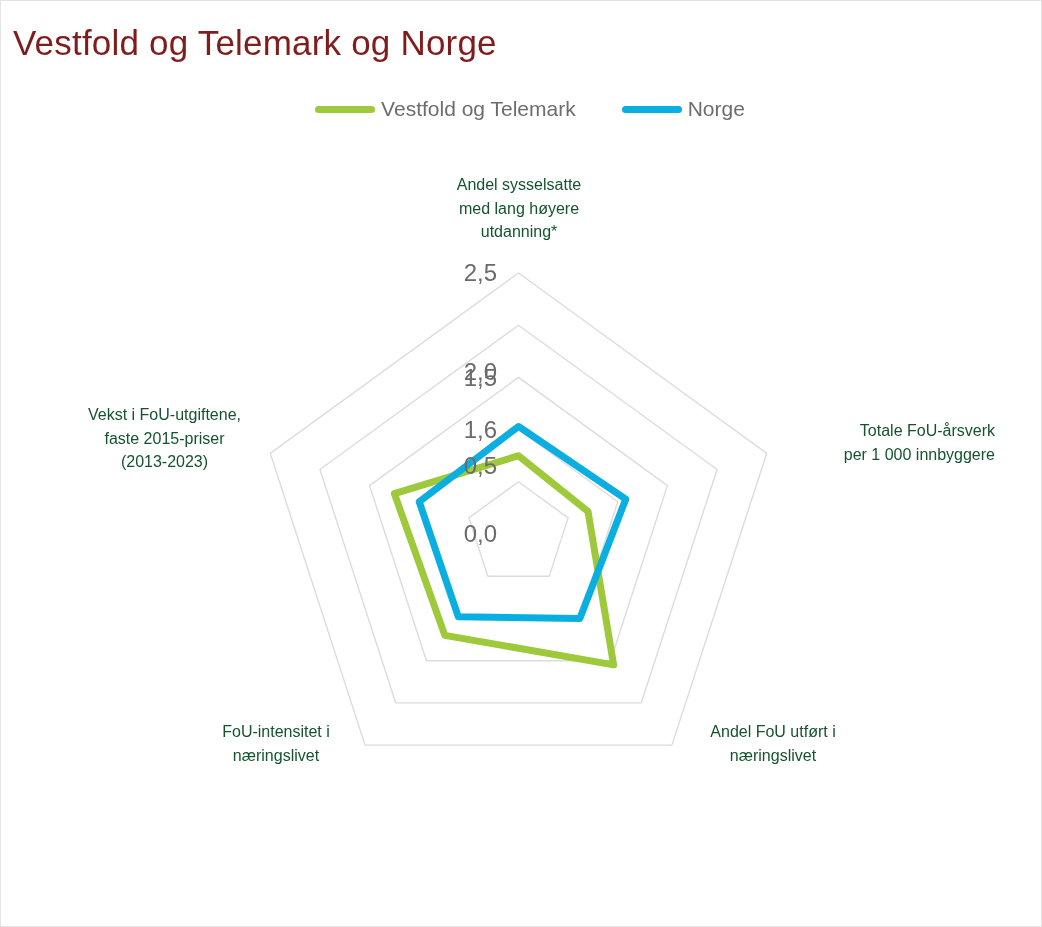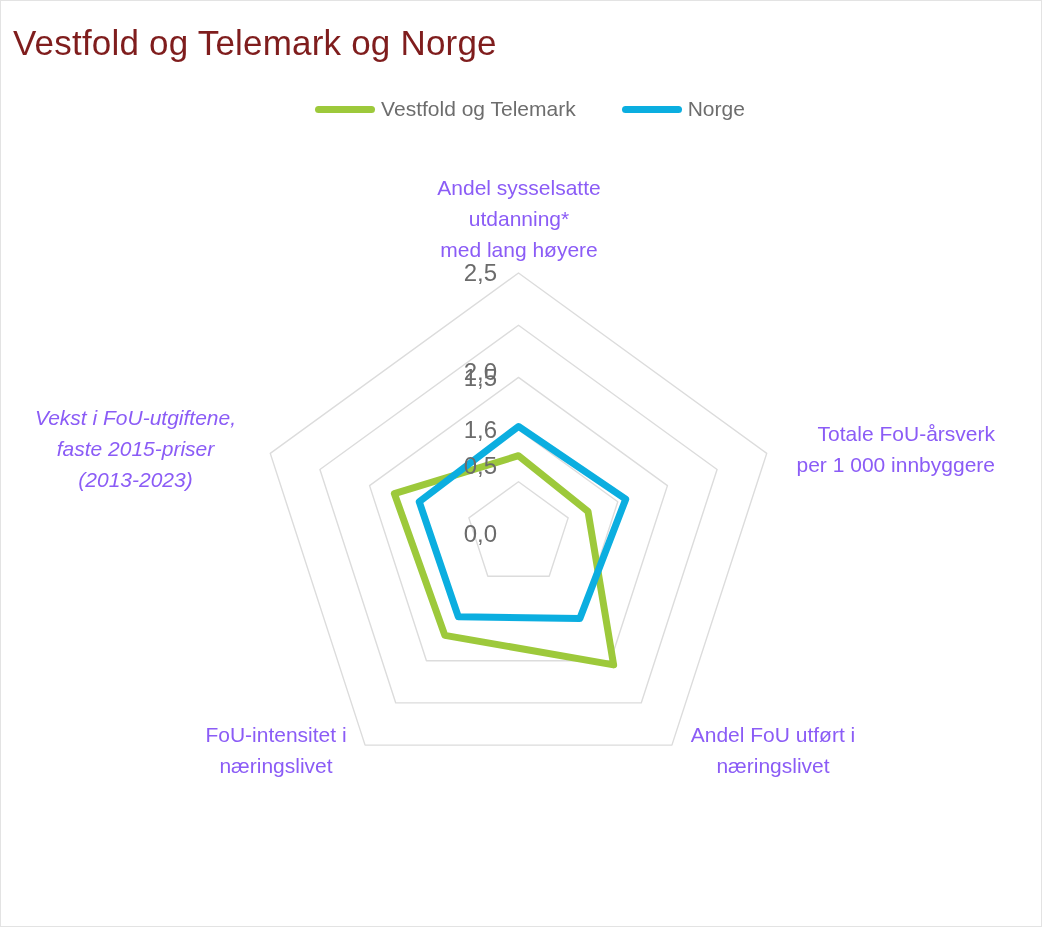--- a/index.html
+++ b/index.html
@@ -58,22 +58,22 @@
     color: #6d6d6d;
     white-space: nowrap;
   }
   #radar-svg {
     position: absolute;
     left: 0;
     top: 0;
   }
   .axis-label {
     position: absolute;
-    font-size: 21px;
-    color: #8b5cf6;
+    font-size: 16px;
+    color: #14532d;
     line-height: 1.47;
     white-space: nowrap;
   }
   .axis-label.c { text-align: center; }
   .axis-label.r { text-align: right; }
   .tick-label {
     position: absolute;
     font-size: 24px;
     color: #6b6b6b;
     text-align: right;
@@ -107,40 +107,40 @@
         <polygon points="517.50,272.00 765.73,452.35 670.91,744.15 364.09,744.15 269.27,452.35" fill="none" stroke="#dcdcdc" stroke-width="1.4" stroke-linejoin="round"></polygon>
       </g>
     <g id="series-layer">
         <polygon points="517.50,454.70 587.00,510.42 612.62,663.92 443.86,634.35 393.39,492.67" fill="none" stroke="#9DC93B" stroke-width="7" stroke-linejoin="round" stroke-linecap="round"></polygon>
         <polygon points="517.50,425.47 624.73,498.16 578.86,617.46 457.36,615.77 418.21,500.74" fill="none" stroke="#0BAEE0" stroke-width="7" stroke-linejoin="round" stroke-linecap="round"></polygon>
       </g>
   </svg>
 
   <div class="axis-label c" style="left:393px; top:172px; width:250px;">
     <div>Andel sysselsatte</div>
+    <div>med lang høyere</div>
     <div>utdanning*</div>
-    <div>med lang høyere</div>
   </div>
 
   <div class="axis-label r" style="left:694px; top:418px; width:300px;">
     <div>Totale FoU-årsverk</div>
     <div>per 1 000 innbyggere</div>
   </div>
 
   <div class="axis-label c" style="left:647px; top:719px; width:250px;">
     <div>Andel FoU utført i</div>
     <div>næringslivet</div>
   </div>
 
   <div class="axis-label c" style="left:160px; top:719px; width:230px;">
     <div>FoU-intensitet i</div>
     <div>næringslivet</div>
   </div>
 
-  <div class="axis-label c" style="left:2px; top:402px; width:265px;font-style:italic;">
+  <div class="axis-label c" style="left:31px; top:402px; width:265px;">
     <div>Vekst i FoU-utgiftene,</div>
     <div>faste 2015-priser</div>
     <div>(2013-2023)</div>
   </div>
 
   <div class="tick-label" style="left:398px; top:258px; width:98px;">2,5</div>
   <div class="tick-label" style="left:398px; top:310px; width:98px;margin-top:47px;">2,0</div>
   <div class="tick-label" style="left:398px; top:363px; width:98px;">1,5</div>
   <div class="tick-label" style="left:398px; top:415px; width:98px;">1,6</div>
   <div class="tick-label" style="left:398px; top:451px; width:98px;">0,5</div>

